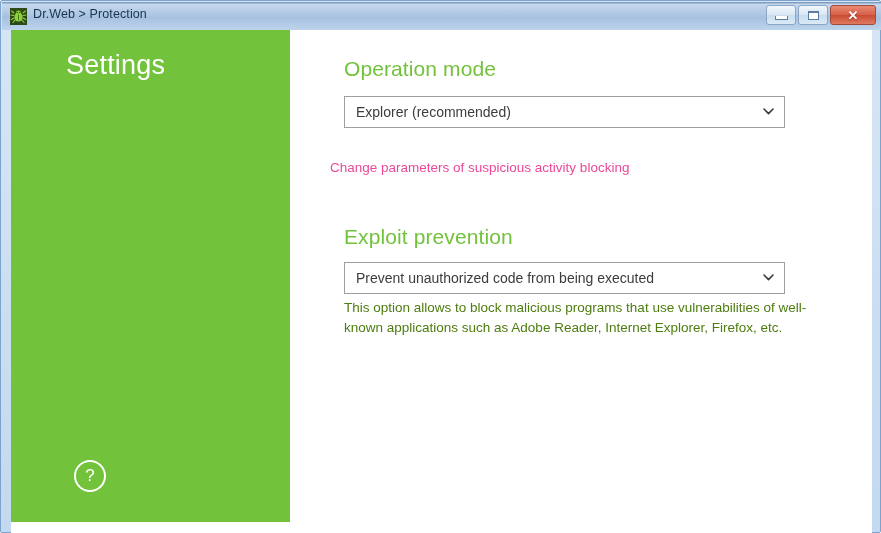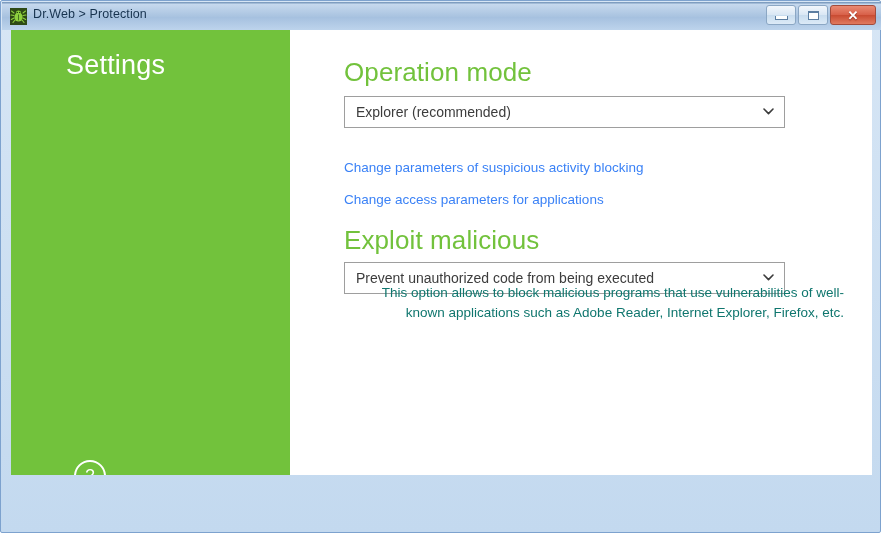--- a/index.html
+++ b/index.html
@@ -105,21 +105,21 @@
     line-height: 1;
     text-shadow: 0 1px 1px rgba(120,30,15,0.8);
   }
 
   
   .client {
     position: absolute;
     left: 10px;
     top: 29px;
     width: 861px;
-    height: 445px;
+    height: 504px;
     background: #ffffff;
     overflow: hidden;
   }
 
   
   .sidebar {
     position: absolute;
     left: 0; top: 0;
     width: 279px;
     height: 492px;
@@ -178,21 +178,21 @@
     position: absolute;
     left: 279px;
     top: 0;
     width: 582px;
     height: 492px;
     background: #ffffff;
   }
 
   .section-heading {
     position: absolute;
-    font-size: 26px;
+    font-size: 21px;
     color: #72c23c;
     font-weight: 400;
     letter-spacing: 0.1px;
     white-space: nowrap;
   }
   .heading-operation { left: 54px; top: 27px; }
   .heading-exploit   { left: 54px; top: 195px; }
 
   .select-box {
     position: absolute;
@@ -219,38 +219,37 @@
     position: absolute;
     right: 10px;
     top: 11px;
     width: 11px;
     height: 7px;
   }
   .chevron svg { display: block; }
 
   .link {
     position: absolute;
-    left: 54px;
+    left: 40px;
     font-size: 13.5px;
-    color: #3b82f6;
+    color: #ec4899;
     white-space: nowrap;
     cursor: default;
   }
   .link-1 { top: 130px; }
   .link-2 { top: 162px; }
 
   .help-text {
     position: absolute;
     left: 54px;
-    top: 253px;
+    top: 268px;
     width: 500px;
     font-size: 13.5px;
     line-height: 20px;
-    color: #0f766e;
-    text-align: right;
+    color: #4d7c0f;
   }
 </style>
 </head>
 <body>
 
 <div id="app">
 
   <div class="window-frame">
 
     <div class="titlebar">
@@ -311,23 +310,22 @@
           <span class="select-value">Explorer (recommended)</span>
           <span class="chevron">
             <svg width="11" height="7" viewBox="0 0 11 7">
               <path d="M1 1 L5.5 5.6 L10 1" fill="none" stroke="#3c3c3c" stroke-width="1.6" stroke-linecap="round" stroke-linejoin="round"></path>
             </svg>
           </span>
         </div>
 
         <div class="link link-1">Change parameters of suspicious activity blocking</div>
 
-        <div class="link link-2">Change access parameters for applications</div>
-
-        <div class="section-heading heading-exploit">Exploit malicious</div>
+
+        <div class="section-heading heading-exploit">Exploit prevention</div>
 
         <div class="select-box select-exploit">
           <span class="select-value">Prevent unauthorized code from being executed</span>
           <span class="chevron">
             <svg width="11" height="7" viewBox="0 0 11 7">
               <path d="M1 1 L5.5 5.6 L10 1" fill="none" stroke="#3c3c3c" stroke-width="1.6" stroke-linecap="round" stroke-linejoin="round"></path>
             </svg>
           </span>
         </div>
 

